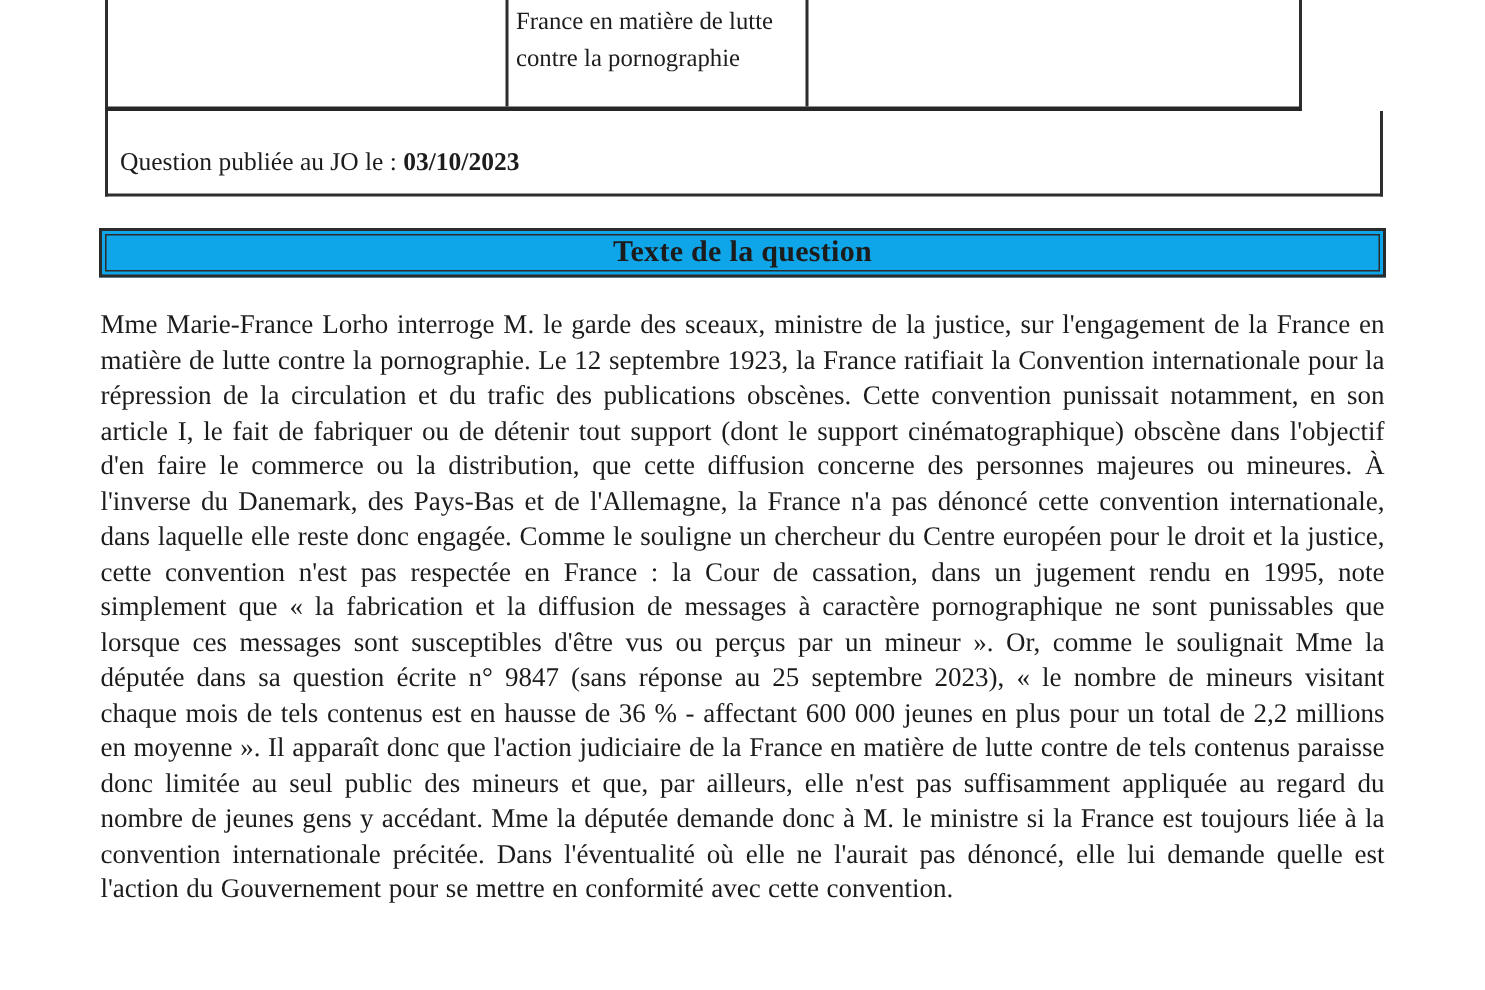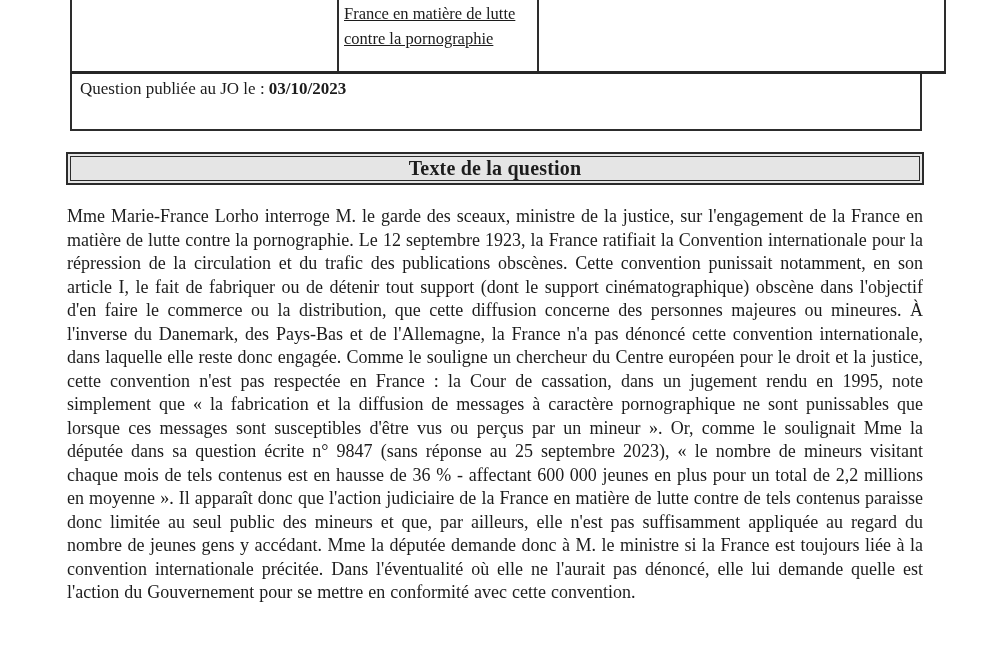--- a/index.html
+++ b/index.html
@@ -10,27 +10,26 @@
     background: #ffffff;
     font-family: "Liberation Serif", serif;
     color: #1c1c1c;
     overflow: hidden;
   }
 
   
   .info-row1 {
     position: absolute;
     left: 70px; top: 0;
-    width: 876px; height: 74px;
+    width: 798px; height: 74px;
     box-sizing: border-box;
     border-left: 2px solid #2d2d2d;
     border-right: 2px solid #2d2d2d;
     border-bottom: 3px solid #262626;
     display: flex;
-    text-decoration: underline;
   }
   .info-cell {
     box-sizing: border-box;
     height: 100%;
   }
   .cell-left  { width: 267px; border-right: 2px solid #2d2d2d; }
   .cell-topic {
     width: 200px;
     border-right: 2px solid #2d2d2d;
     padding: 1px 8px 0 5px;
@@ -39,35 +38,35 @@
   }
   .cell-right { flex: 1; }
 
   .info-row2 {
     position: absolute;
     left: 70px; top: 74px;
     width: 852px; height: 57px;
     box-sizing: border-box;
     border: 2px solid #2d2d2d;
     border-top: none;
-    padding: 4px 8px 0 8px;
+    padding: 23px 8px 0 8px;
     font-size: 17px;
     line-height: 22px;
   }
   .date-bold { font-weight: bold; }
 
   
   .section-box {
     position: absolute;
     left: 66px; top: 152px;
     width: 858px; height: 33px;
     box-sizing: border-box;
     border: 2px solid #2b2b2b;
     padding: 2px;
-    background: #e5e5e5;
+    background: #0ea5e9;
   }
   .section-box-inner {
     box-sizing: border-box;
     width: 100%; height: 100%;
     border: 1px solid #2b2b2b;
     display: flex;
     align-items: center;
     justify-content: center;
   }
   .section-title {

